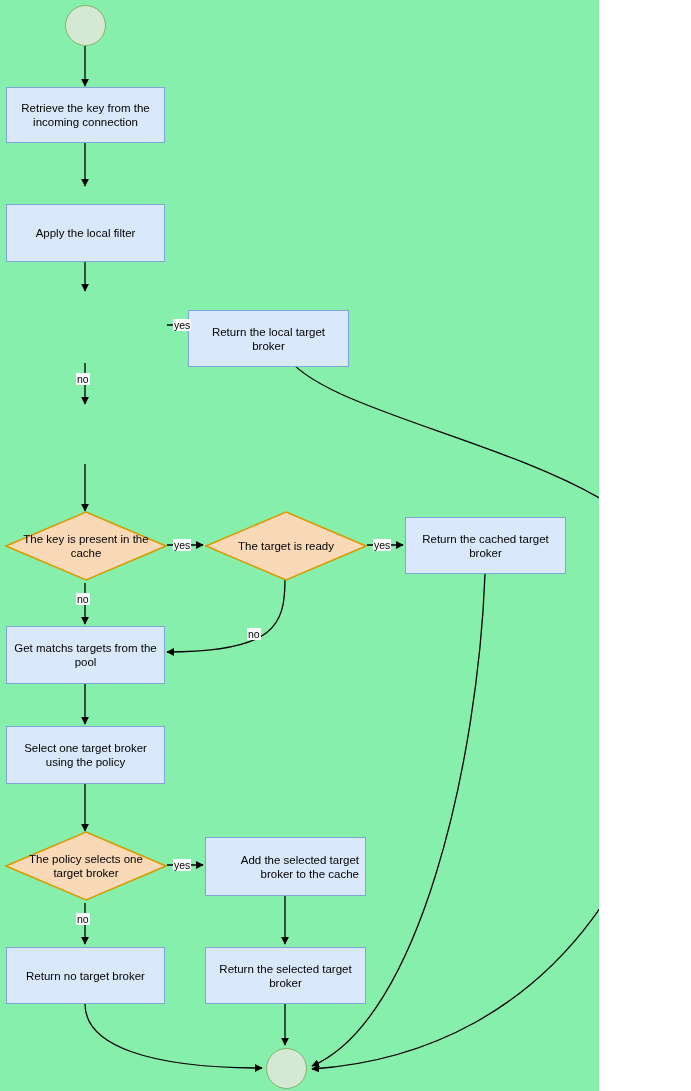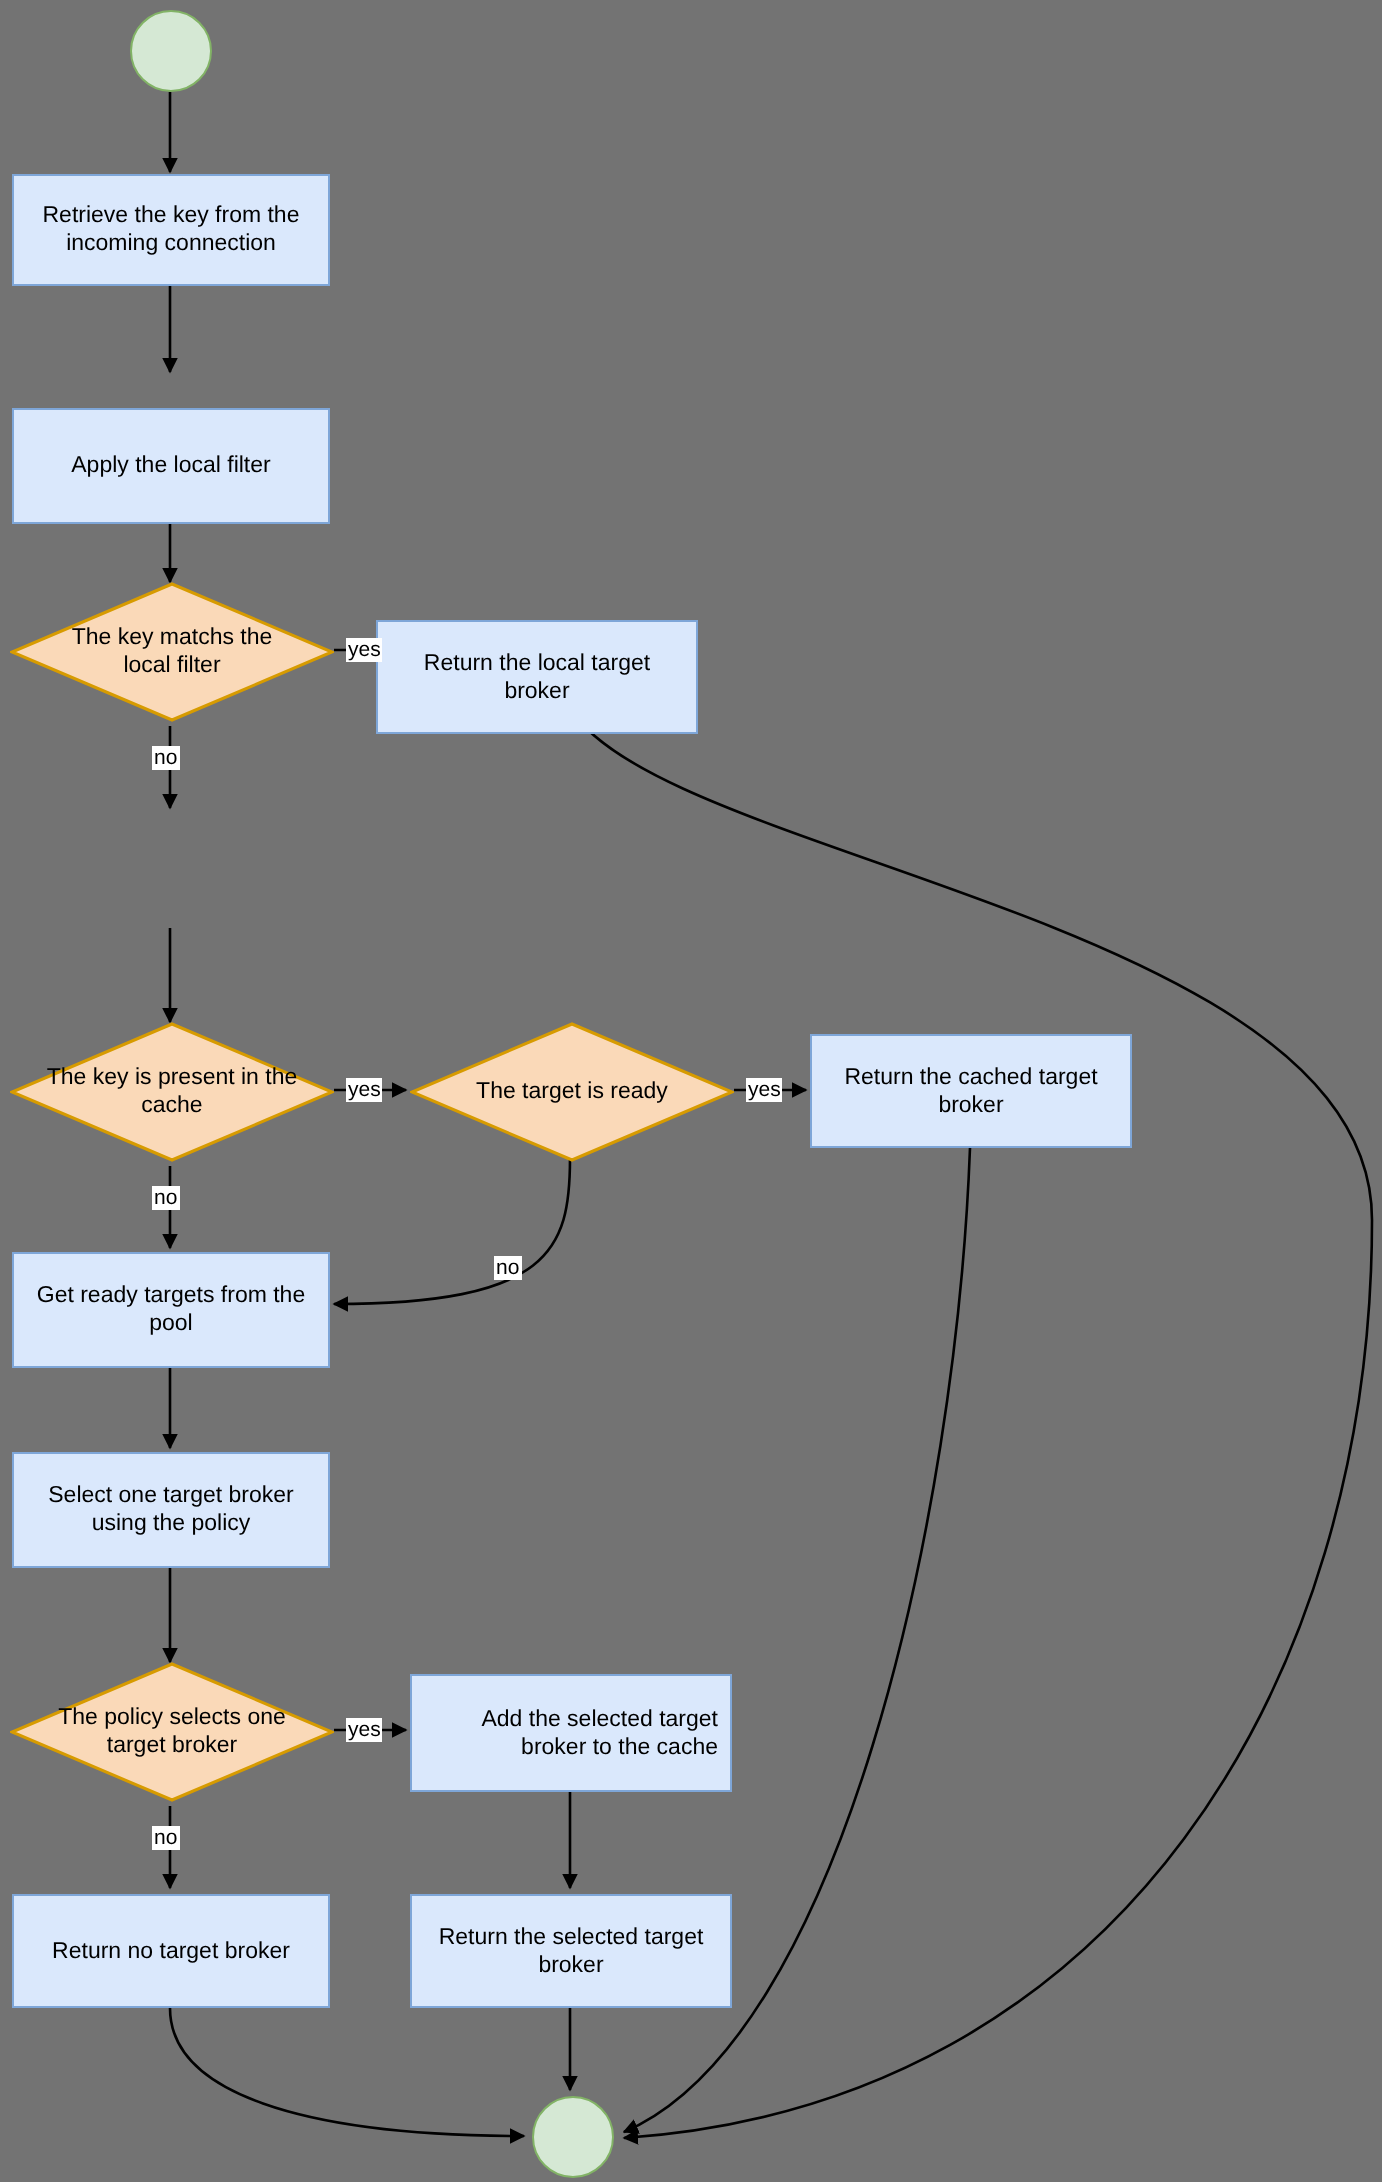--- a/index.html
+++ b/index.html
@@ -5,23 +5,23 @@
   html, body {
     margin: 0;
     padding: 0;
     background: #ffffff;
   }
   body {
     font-family: "Liberation Sans", sans-serif;
   }
   #canvas {
     position: relative;
-    width: 691px;
+    width: 599px;
     height: 1091px;
-    background: #737373;
+    background: #86efac;
     overflow: hidden;
   }
   #edges {
     position: absolute;
     left: 0;
     top: 0;
     width: 691px;
     height: 1091px;
   }
   .node {
@@ -110,26 +110,20 @@
   <div class="node terminator" style="left:65px; top:5px; width:41px; height:41px;"></div>
 
   <div class="node process" style="left:6px; top:87px; width:159px; height:56px;">
     <span class="lbl">Retrieve the key from the incoming connection</span>
   </div>
 
   <div class="node process" style="left:6px; top:204px; width:159px; height:58px;justify-content:center;">
     <span class="lbl">Apply the local filter</span>
   </div>
 
-  <div class="node decision" style="left:5px; top:291px; width:162px; height:70px;">
-    <svg class="dia" viewBox="0 0 162 70" preserveAspectRatio="none">
-      <polygon points="81,1 161,35 81,69 1,35" fill="#fad9b8" stroke="#d79b00" stroke-width="1.5"></polygon>
-    </svg>
-    <span class="lbl">The key matchs the local filter</span>
-  </div>
 
   <div class="node process" style="left:188px; top:297px; width:161px; height:57px;margin-top:13px;">
     <span class="lbl">Return the local target broker</span>
   </div>
 
 
   <div class="node decision" style="left:5px; top:511px; width:162px; height:70px;justify-content:center;">
     <svg class="dia" viewBox="0 0 162 70" preserveAspectRatio="none">
       <polygon points="81,1 161,35 81,69 1,35" fill="#fad9b8" stroke="#d79b00" stroke-width="1.5"></polygon>
     </svg>
@@ -141,21 +135,21 @@
       <polygon points="81,1 161,35 81,69 1,35" fill="#fad9b8" stroke="#d79b00" stroke-width="1.5"></polygon>
     </svg>
     <span class="lbl">The target is ready</span>
   </div>
 
   <div class="node process" style="left:405px; top:517px; width:161px; height:57px;">
     <span class="lbl">Return the cached target broker</span>
   </div>
 
   <div class="node process" style="left:6px; top:626px; width:159px; height:58px;">
-    <span class="lbl">Get ready targets from the pool</span>
+    <span class="lbl">Get matchs targets from the pool</span>
   </div>
 
   <div class="node process" style="left:6px; top:726px; width:159px; height:58px;">
     <span class="lbl">Select one target broker using the policy</span>
   </div>
 
   <div class="node decision" style="left:5px; top:831px; width:162px; height:70px;">
     <svg class="dia" viewBox="0 0 162 70" preserveAspectRatio="none">
       <polygon points="81,1 161,35 81,69 1,35" fill="#fad9b8" stroke="#d79b00" stroke-width="1.5"></polygon>
     </svg>

